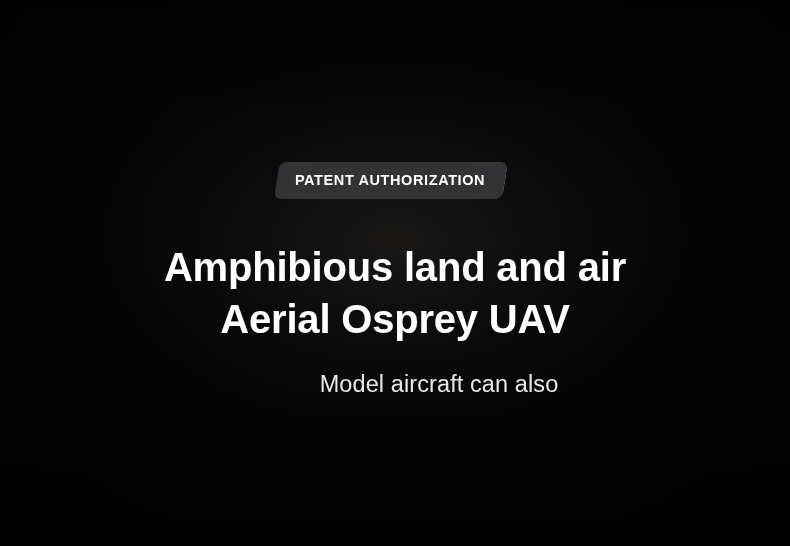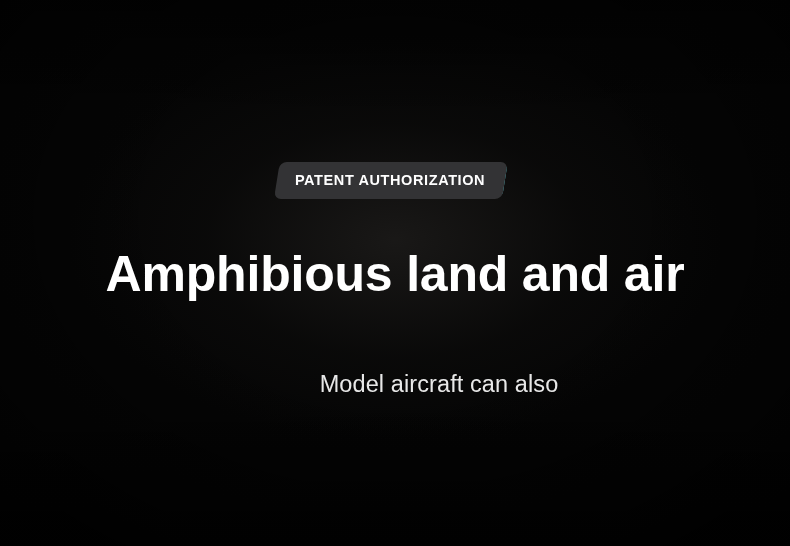--- a/index.html
+++ b/index.html
@@ -114,21 +114,21 @@
     line-height: 1;
   }
 
   
   #hero-title {
     position: absolute;
     left: 0;
     top: 214px;
     width: 790px;
     color: #ffffff;
-    font-size: 50px;
+    font-size: 40px;
     font-weight: bold;
     line-height: 52px;
     letter-spacing: -0.2px;
     white-space: nowrap;
   }
 
   .title-line {
     display: block;
   }
 
@@ -166,20 +166,21 @@
       <div id="badge">
         <span class="badge-accent"></span>
         <span class="badge-body">
           <span class="badge-label">PATENT AUTHORIZATION</span>
         </span>
       </div>
     </div>
 
     <h1 id="hero-title">
       <span class="title-line">Amphibious land and air</span>
+      <span class="title-line">Aerial Osprey UAV</span>
     </h1>
 
     <p id="hero-subtitle">
       <span class="subtitle-line">Model aircraft can also</span>
     </p>
 
   </div>
 </div>
 
 </body></html>

